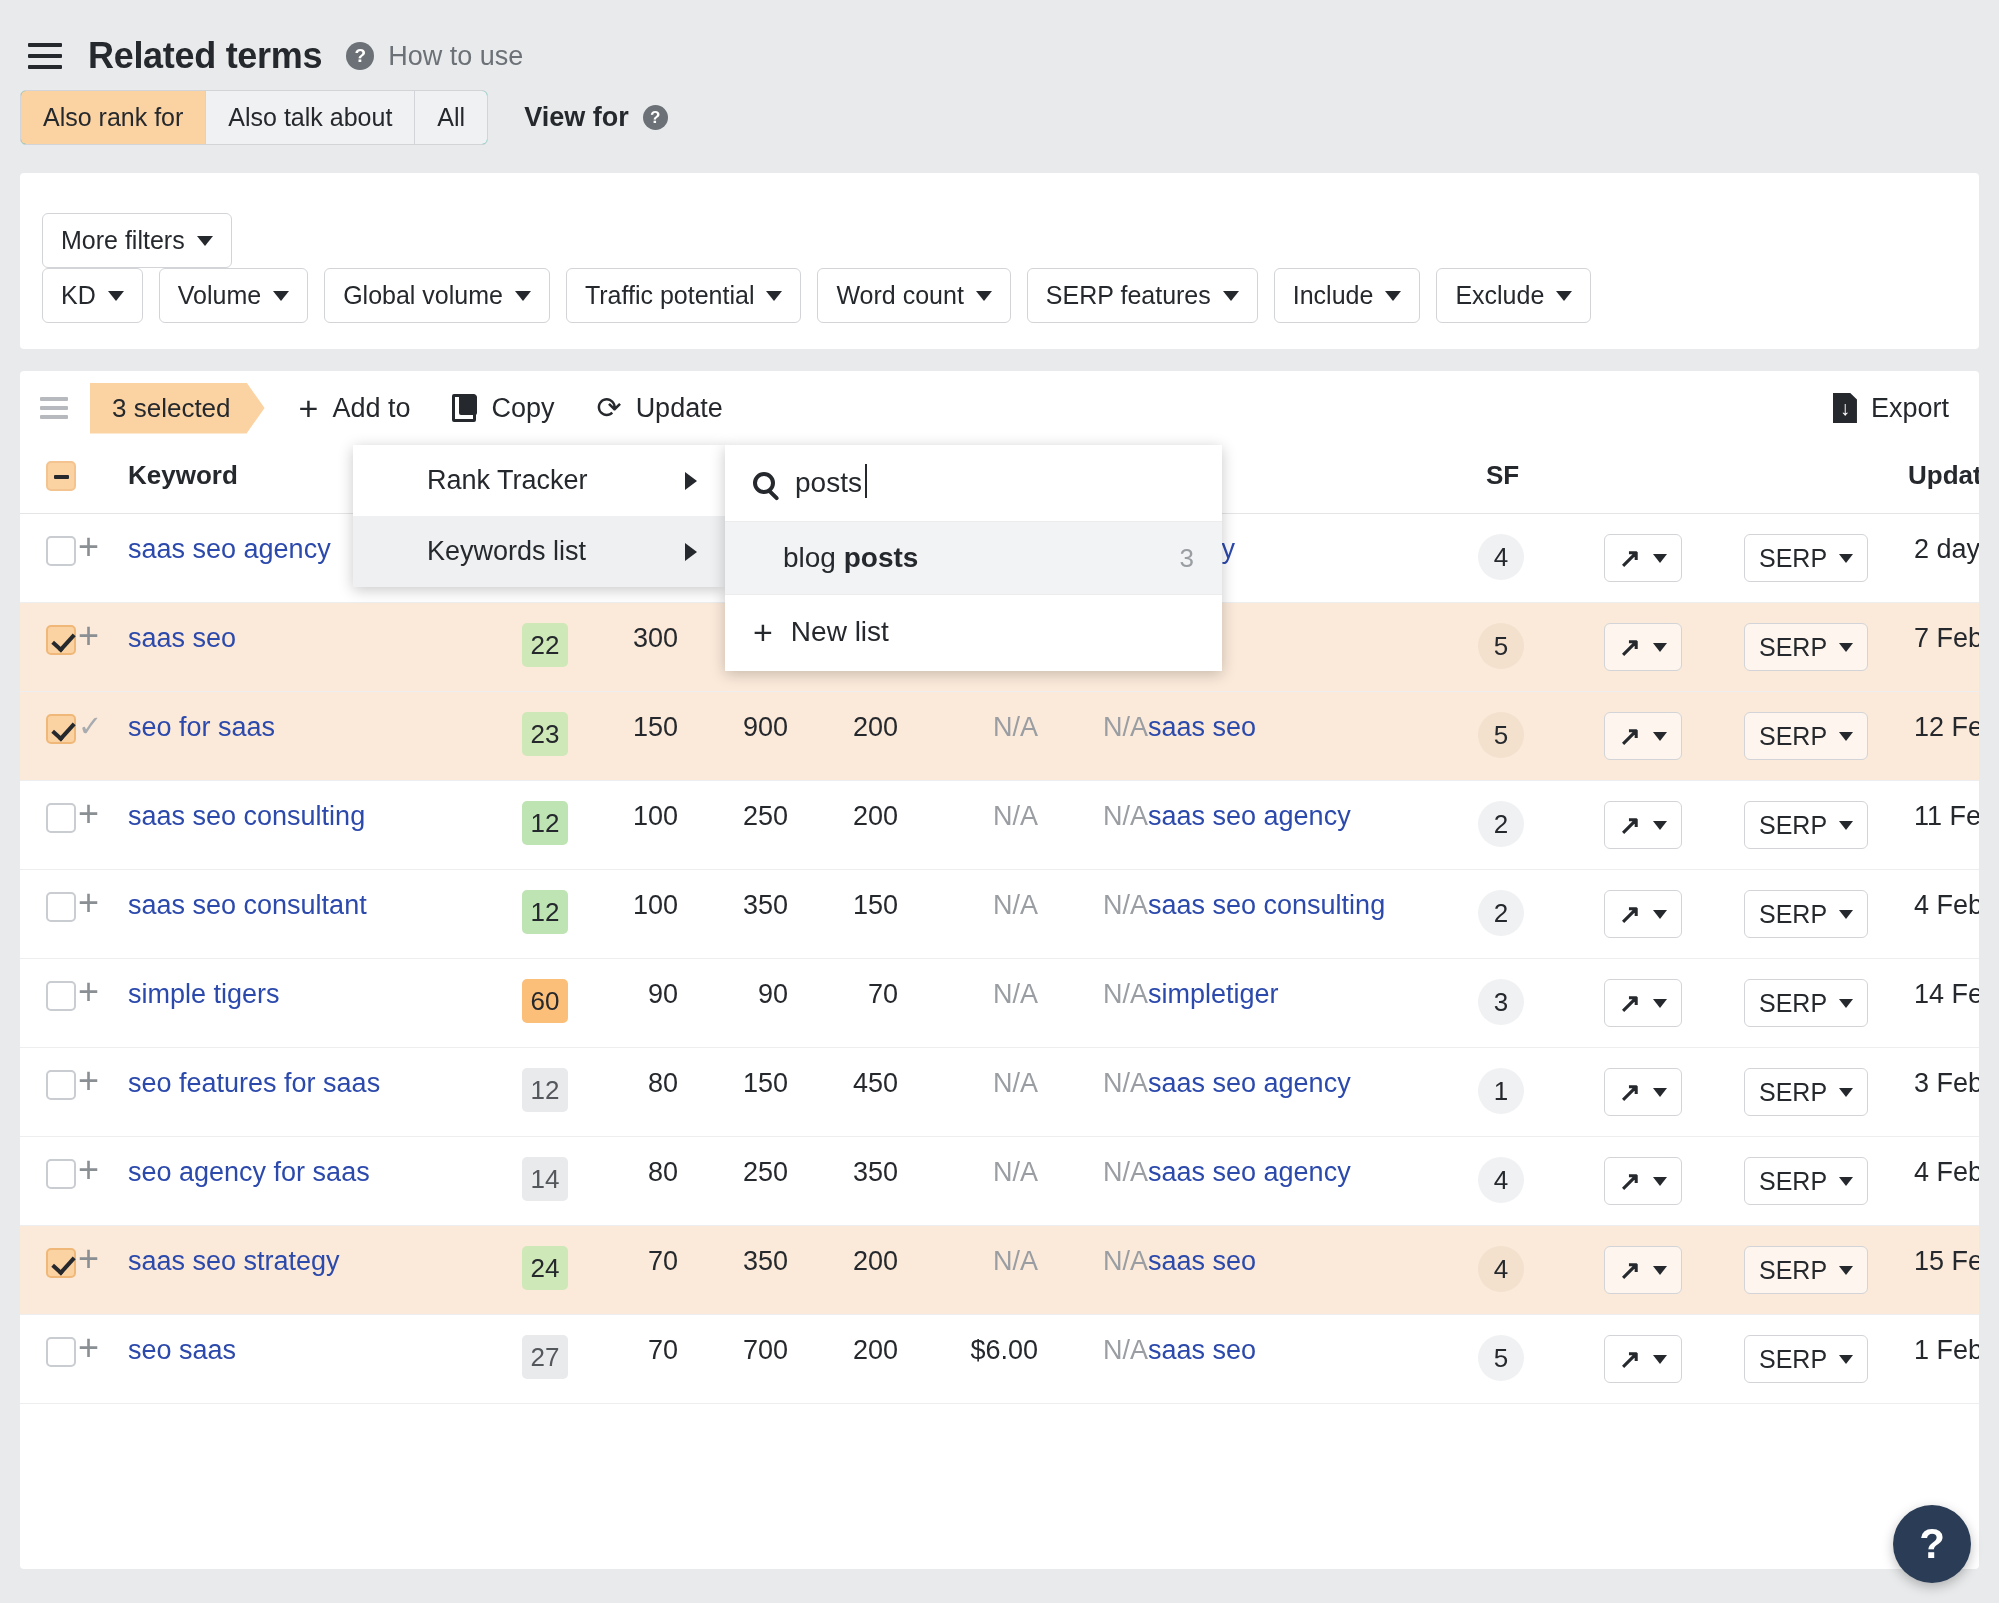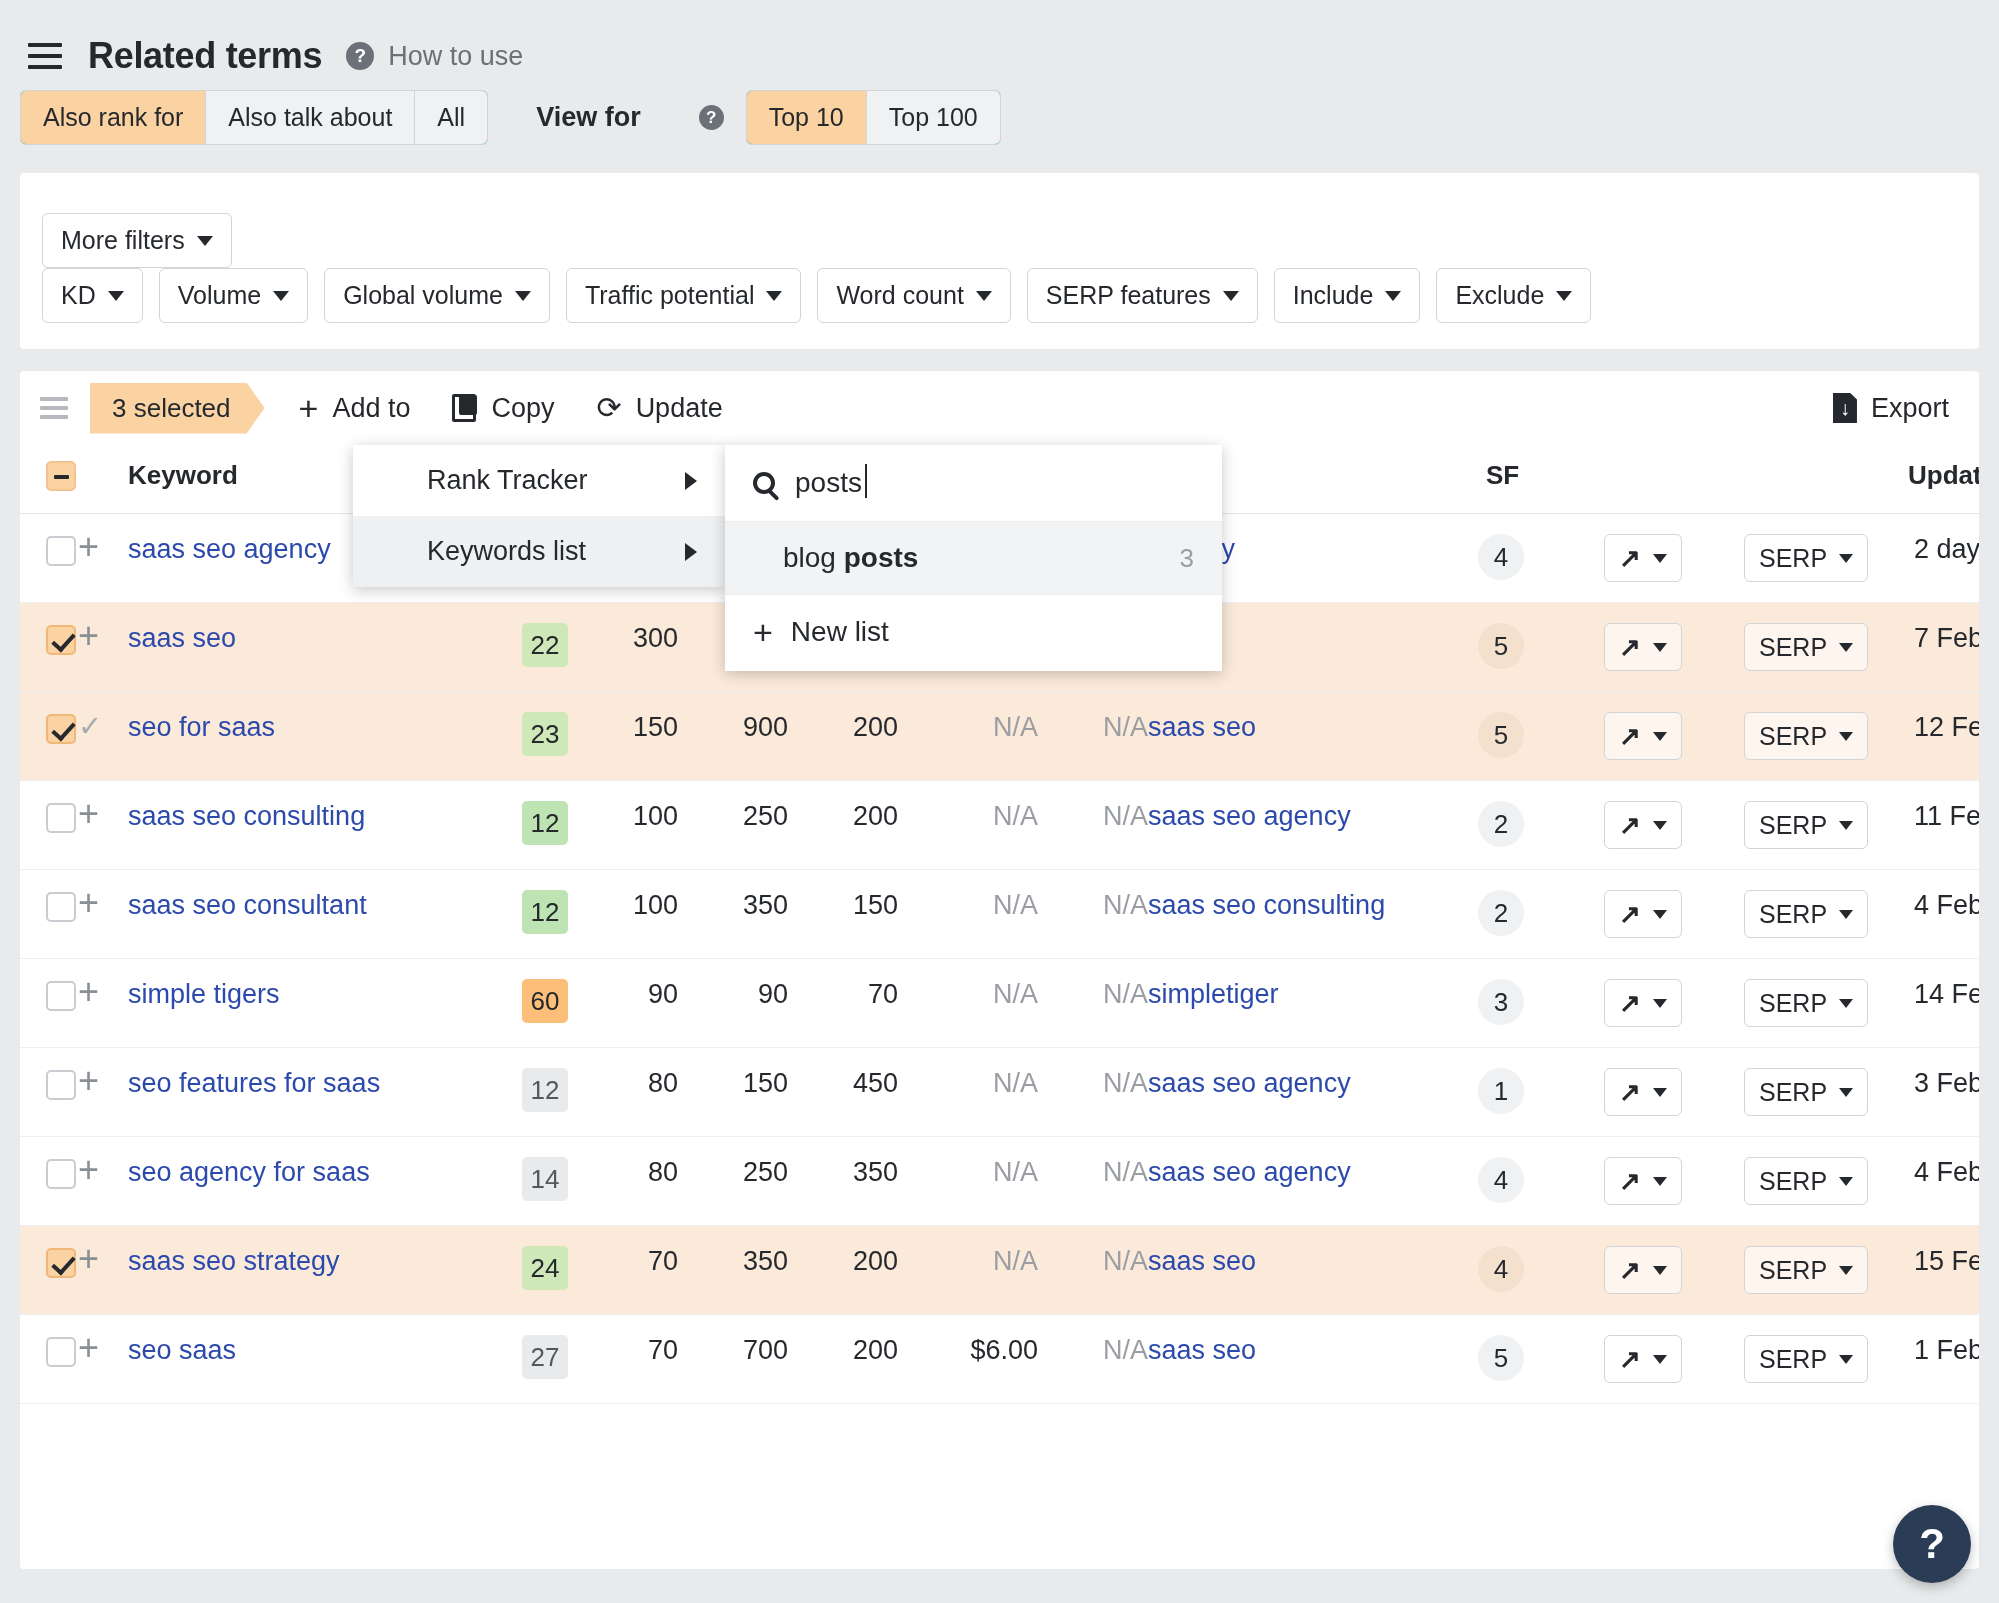--- a/index.html
+++ b/index.html
@@ -25,22 +25,22 @@
   .howto { font-size: 27px; color: #6b7177; margin-left: 14px; cursor: pointer; }
 
   
   .segrow { display: flex; align-items: center; padding-left: 20px; margin-top: 4px; }
   .seg { display: flex; border: 1px solid #d2d4d7; border-radius: 6px; overflow: hidden;
          background: #14b8a6; }
   .seg .segbtn { font-size: 25px; color: #25282c; padding: 12px 22px; background: #f0f1f2;
                  border-right: 1px solid #d2d4d7; cursor: pointer; white-space: nowrap; }
   .seg .segbtn:last-child { border-right: none; }
   .seg .segbtn.active { background: #fbd2a2; }
-  .viewfor { font-size: 27px; font-weight: bold; color: #25282c; margin-left: 48px;
-             display: flex; align-items: center; gap: 44px; }
+  .viewfor { font-size: 27px; font-weight: bold; color: #25282c; margin-left: 36px;
+             display: flex; align-items: center; }
   .seg2 { margin-left: 22px; }
 
   
   .panel { background: #fff; margin: 28px 20px 0 20px; border-radius: 4px; padding: 24px 22px 26px 22px; }
   .chips { display: flex; flex-wrap: wrap; gap: 16px; }
   .chip { border: 1px solid #d2d4d7; border-radius: 6px; background: #fff; font-size: 25px;
           color: #25282c; padding: 12px 18px; display: inline-flex; align-items: center;
           gap: 12px; cursor: pointer; white-space: nowrap; }
   .caret { width: 0; height: 0; border-left: 8px solid transparent; border-right: 8px solid transparent;
            border-top: 10px solid #25282c; display: inline-block; }
@@ -179,24 +179,20 @@
   <div class="segrow">
     <div class="seg">
       <div class="segbtn active">Also rank for</div>
       <div class="segbtn">Also talk about</div>
       <div class="segbtn">All</div>
     </div>
     <div class="viewfor">
       <span>View for</span>
       <span class="qmark sm">?</span>
     </div>
-    <div class="seg seg2">
-      <div class="segbtn active">Top 10</div>
-      <div class="segbtn">Top 100</div>
-    </div>
   </div>
 
   <div class="panel">
     <div class="chips" style="margin-top:16px">
       <div class="chip">
           <span>More filters</span>
           <i class="caret"></i>
         </div>
     </div>
     <div class="chips">

